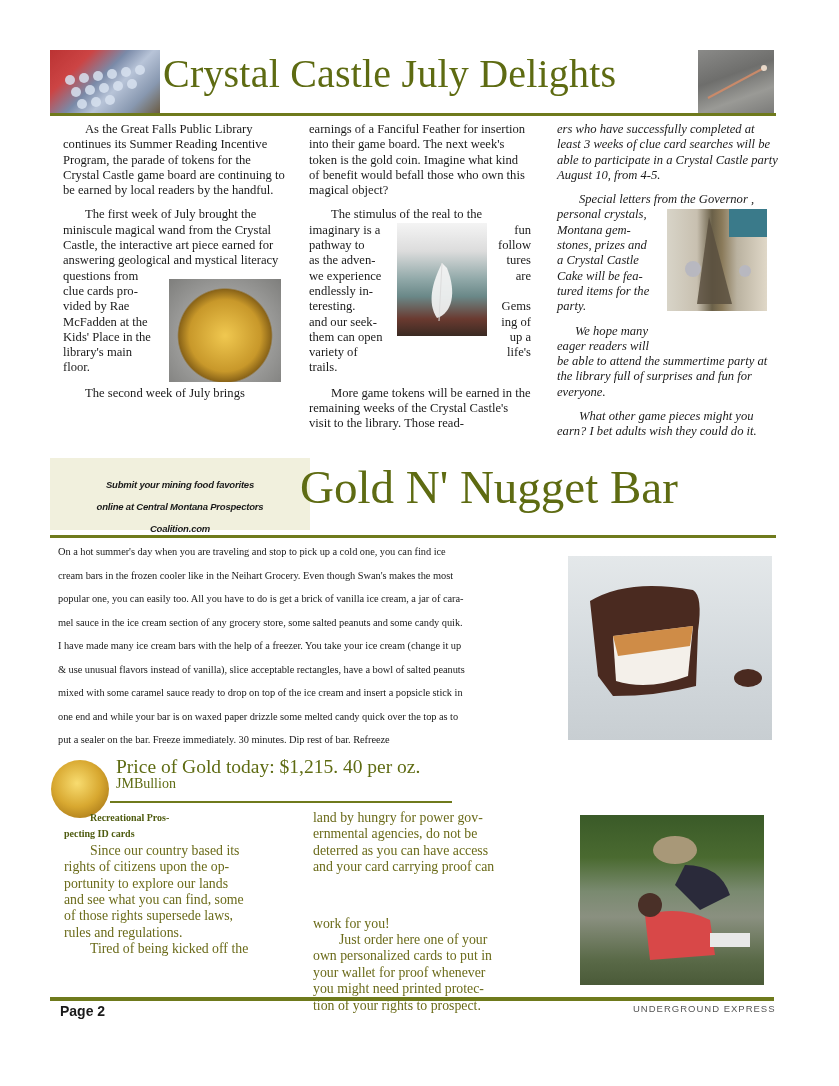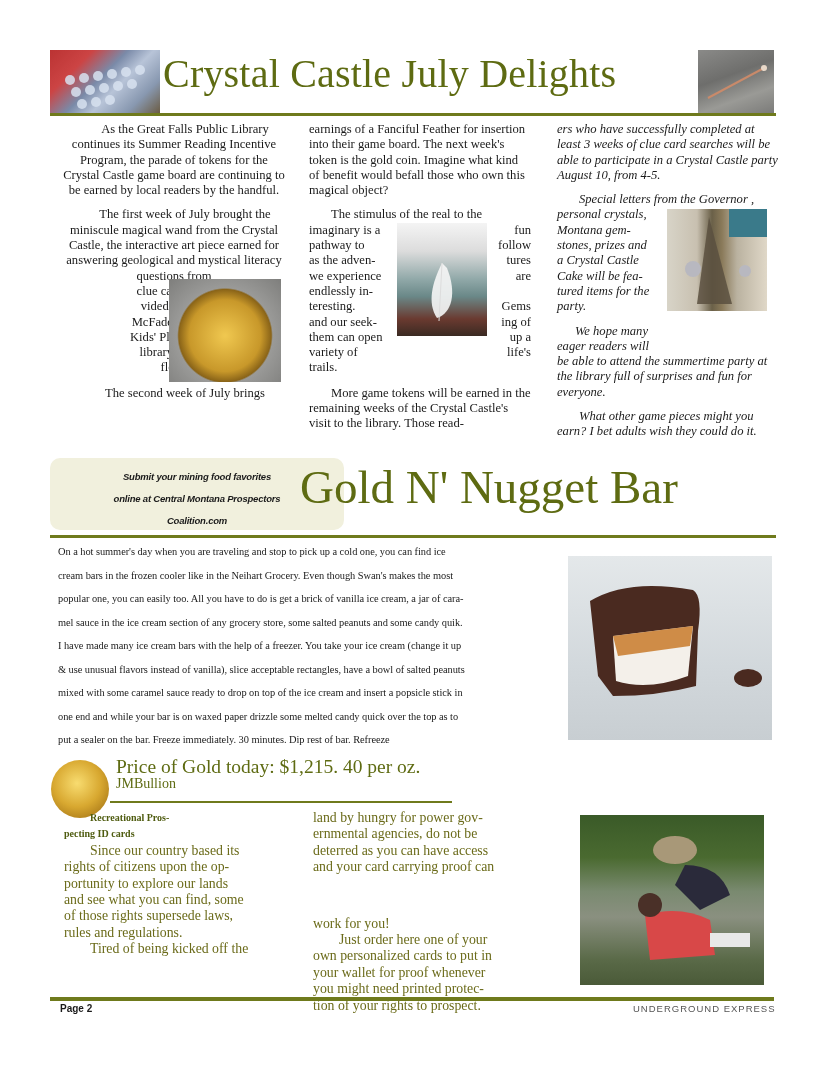--- a/index.html
+++ b/index.html
@@ -14,21 +14,21 @@
   .wrapline { display:flex; justify-content:space-between; }
   .sidebox { background:#f1f0dd; }
   .sidebox div { font-family:"Liberation Sans", sans-serif; font-style:italic; font-weight:bold; font-size:9.5px; text-align:center; line-height:22px; color:#1a1a1a; letter-spacing:-0.2px; }
   .title2 { left:300px; top:460px; font-size:47px; color:#5e6b12; white-space:nowrap; }
   .recipe { left:58px; top:540px; width:500px; font-size:10.4px; line-height:23.5px; color:#1a1a1a; letter-spacing:-0.05px; }
   .gold-price { left:116px; top:756px; font-size:19.5px; color:#5e6b12; white-space:nowrap; }
   .jm { left:116px; top:776px; font-size:14px; color:#5e6b12; }
   .gcol { font-size:13.8px; line-height:16.4px; color:#6b6b1a; }
   .gcol p { margin:0; text-indent:26px; }
   .gcol .hd { font-weight:bold; color:#4f5c10; text-indent:0; font-size:10px; }
-  .footer-l { left:60px; top:1003px; font-family:"Liberation Sans", sans-serif; font-weight:bold; font-size:10px; color:#1a1a1a; }
+  .footer-l { left:60px; top:1003px; font-family:"Liberation Sans", sans-serif; font-weight:bold; font-size:14px; color:#1a1a1a; }
   .footer-r { left:633px; top:1003px; font-family:"Liberation Sans", sans-serif; font-size:9.5px; letter-spacing:1px; color:#555; }
 </style>
 </head>
 <body>
 
 <div class="abs img" style="left:50px;top:50px;width:110px;height:64px;background:linear-gradient(135deg,#b33 0%,#c44 25%,#7a8aa8 45%,#b8c4d8 60%,#8898b0 80%,#6a5a40 100%);">
   <svg width="110" height="64">
     <g fill="#d8e2f0" opacity="0.85">
       <circle cx="20" cy="30" r="5"></circle>
         <circle cx="34" cy="28" r="5"></circle>
@@ -49,21 +49,21 @@
 </div>
 <div class="abs title1">Crystal Castle July Delights</div>
 <div class="abs img" style="left:698px;top:50px;width:76px;height:64px;background:linear-gradient(160deg,#8a8a88,#6e6e6c 40%,#9a9a96 70%,#7a7a78);">
   <svg width="76" height="64">
       <line x1="10" y1="48" x2="66" y2="18" stroke="#c98a6a" stroke-width="2"></line>
       <circle cx="66" cy="18" r="3" fill="#e8d8c8"></circle>
     </svg>
 </div>
 <div class="abs rule" style="left:50px;top:113px;width:726px;height:3px;"></div>
 
-<div class="abs col" style="left:63px;top:122px;width:222px;text-align:center;">
+<div class="abs col" style="left:63px;top:122px;width:222px;">
   <p>As the Great Falls Public Library continues its Summer Reading Incentive Program, the parade of tokens for the  Crystal Castle game board are continuing to be earned by local readers by the handful.</p>
   <p style="margin-bottom:0;">The first week of July brought the miniscule magical wand from the Crystal Castle, the interactive art piece earned for answering geological and mystical literacy</p>
   <div style="position:relative;">
     <div class="img" style="position:absolute;left:106px;top:10px;width:112px;height:103px;background:radial-gradient(circle at 50% 55%,#f0c850 0%,#c8982a 45%,#8a6418 58%,#9a9a98 60%,#7e7e7c 100%);"></div>
     <div>questions from</div>
     <div>clue cards pro-</div>
     <div>vided by Rae</div>
     <div>McFadden at the</div>
     <div>Kids' Place in the</div>
     <div>library's main</div>
@@ -145,21 +145,21 @@
     <div>Cake will be fea-</div>
     <div>tured items for the</div>
     <div>party.</div>
     <div style="margin-top:9px;text-indent:18px;">We hope many</div>
     <div>eager readers will</div>
   </div>
   <p class="noind">be able to attend the summertime party at the library full of surprises and fun for everyone.</p>
   <p>What other game pieces might you earn? I bet adults wish they could do it.</p>
 </div>
 
-<div class="abs sidebox" style="left:50px;top:458px;width:294px;height:72px;padding-top:8px;box-sizing:border-box;border-radius:10px;">
+<div class="abs sidebox" style="left:50px;top:458px;width:260px;height:72px;padding-top:16px;box-sizing:border-box;">
   <div>Submit your mining food favorites</div>
   <div>online at Central Montana Prospectors</div>
   <div>Coalition.com</div>
 </div>
 <div class="abs title2">Gold N' Nugget Bar</div>
 <div class="abs rule" style="left:50px;top:535px;width:726px;height:3px;"></div>
 
 <div class="abs recipe">
   <div>On a hot summer's day when you are traveling and stop to pick up a cold one, you can find ice</div>
   <div>cream bars in the frozen cooler like in the Neihart Grocery. Even though Swan's makes the most</div>

